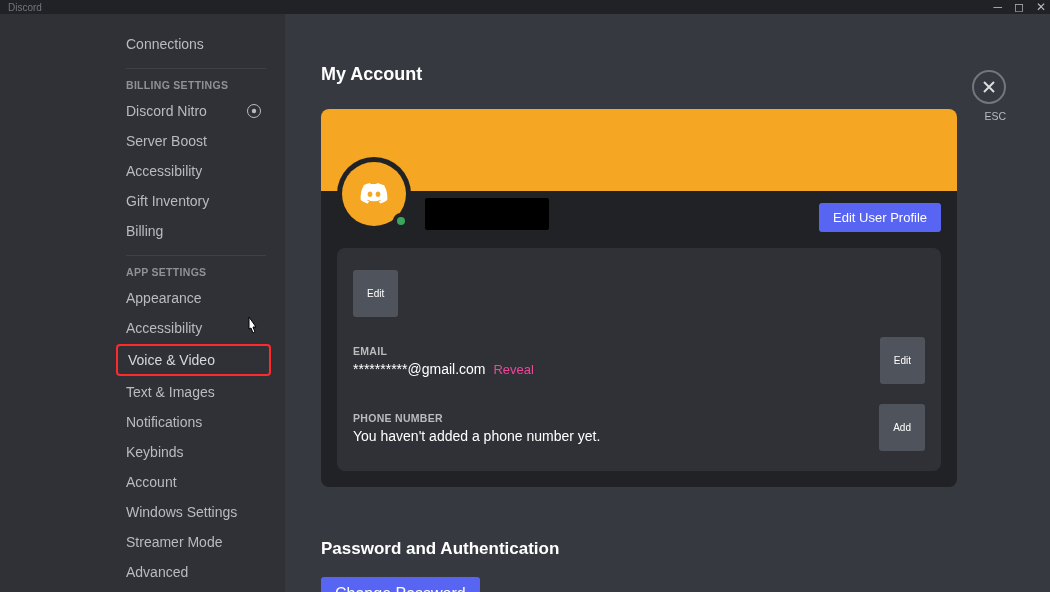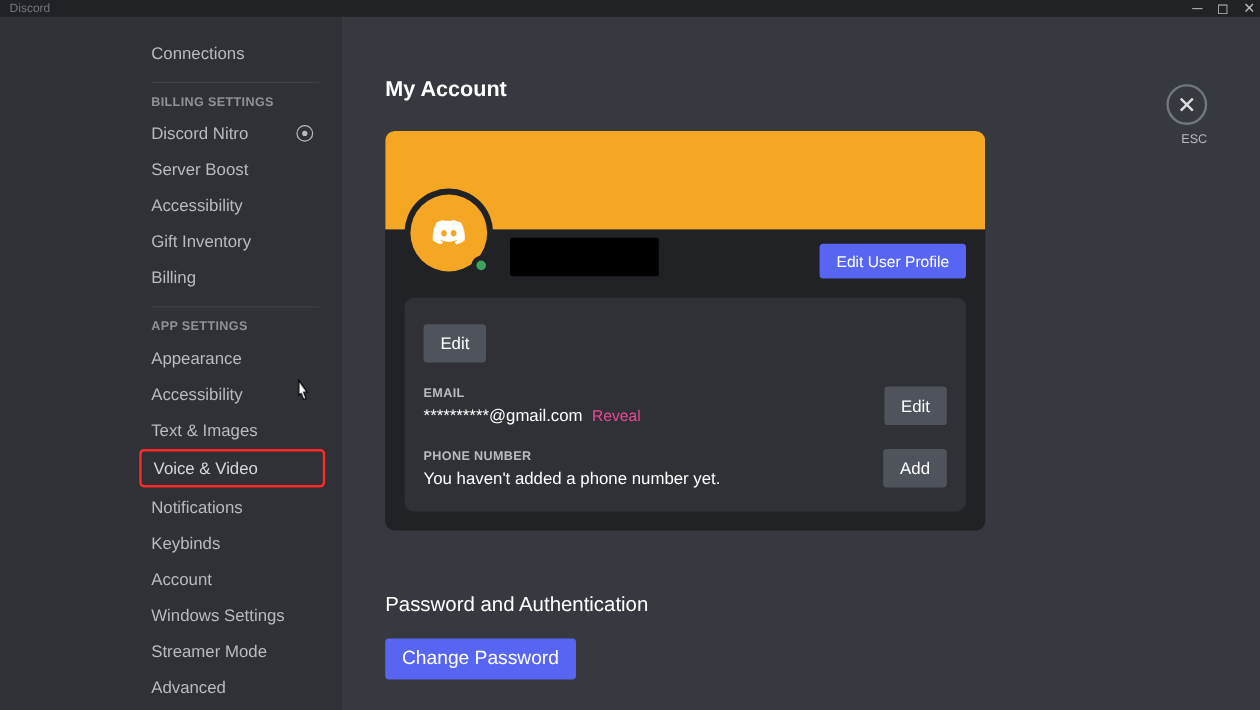--- a/index.html
+++ b/index.html
@@ -105,21 +105,21 @@
   .esc-label { font-size: 10.5px; color:#b9bbbe; }
 
   h2.page-title {
     color: #fff;
     font-size: 18px;
     font-weight: 600;
     margin-bottom: 24px;
   }
 
   .account-card {
-    width: 500px;
+    width: 636px;
     background: #202225;
     border-radius: 8px;
     overflow: hidden;
   }
   .banner {
     height: 82px;
     background: #f5a623;
   }
   .profile-row {
     display: flex;
@@ -173,25 +173,25 @@
   }
   .field-value {
     font-size:14px;color:#fff;
   }
   .field-value .redact {
     display:inline-block;width:100px;height:22px;background:#000;vertical-align:middle;
   }
   .reveal-link { color:#ec4899;font-size:13px;margin-left:4px;cursor:pointer;}
   .field-btn {
     background:#4f545c;color:#fff;border:none;border-radius:3px;
-    font-size:14px;padding:8px 14px;cursor:pointer;
+    font-size:10px;padding:18px 14px;cursor:pointer;
   }
 
   h3.section-title {
-    color:#fff;font-size:17px;font-weight:400;margin:52px 0 18px 0;
+    color:#fff;font-size:17px;font-weight:700;margin:52px 0 18px 0;
   }
   .change-pw-btn {
     background:#5865f2;color:#fff;border:none;border-radius:3px;
     font-size:16px;font-weight:500;padding:8px 14px;cursor:pointer;
   }
 
   ::-webkit-scrollbar{width:0;}
 </style>
 </head>
 <body>
@@ -239,25 +239,25 @@
 
     <div class="divider"></div>
 
     <div class="sidebar-section-title">APP SETTINGS</div>
     <div class="sidebar-item">
       <span>Appearance</span>
     </div>
     <div class="sidebar-item">
       <span>Accessibility</span>
     </div>
-    <div class="sidebar-item">
-      <span>Text &amp; Images</span>
-    </div>
     <div class="sidebar-item highlighted">
       <span>Voice &amp; Video</span>
+    </div>
+    <div class="sidebar-item">
+      <span>Text &amp; Images</span>
     </div>
     <div class="sidebar-item">
       <span>Notifications</span>
     </div>
     <div class="sidebar-item">
       <span>Keybinds</span>
     </div>
     <div class="sidebar-item">
       <span>Account</span>
     </div>

